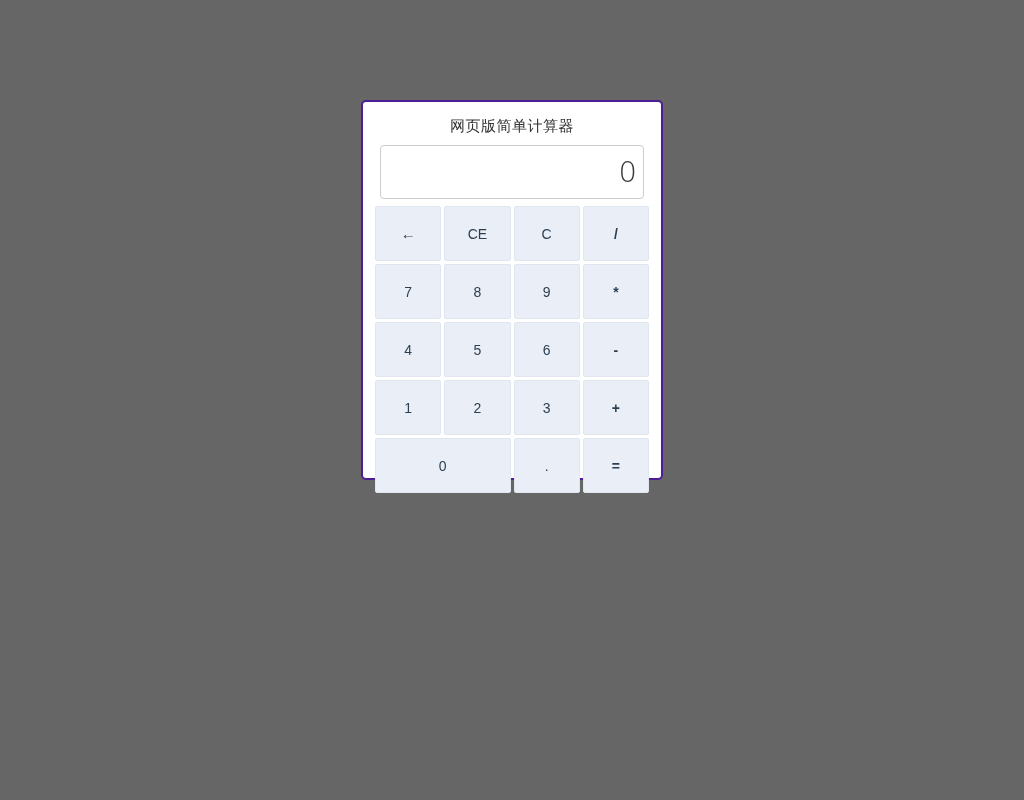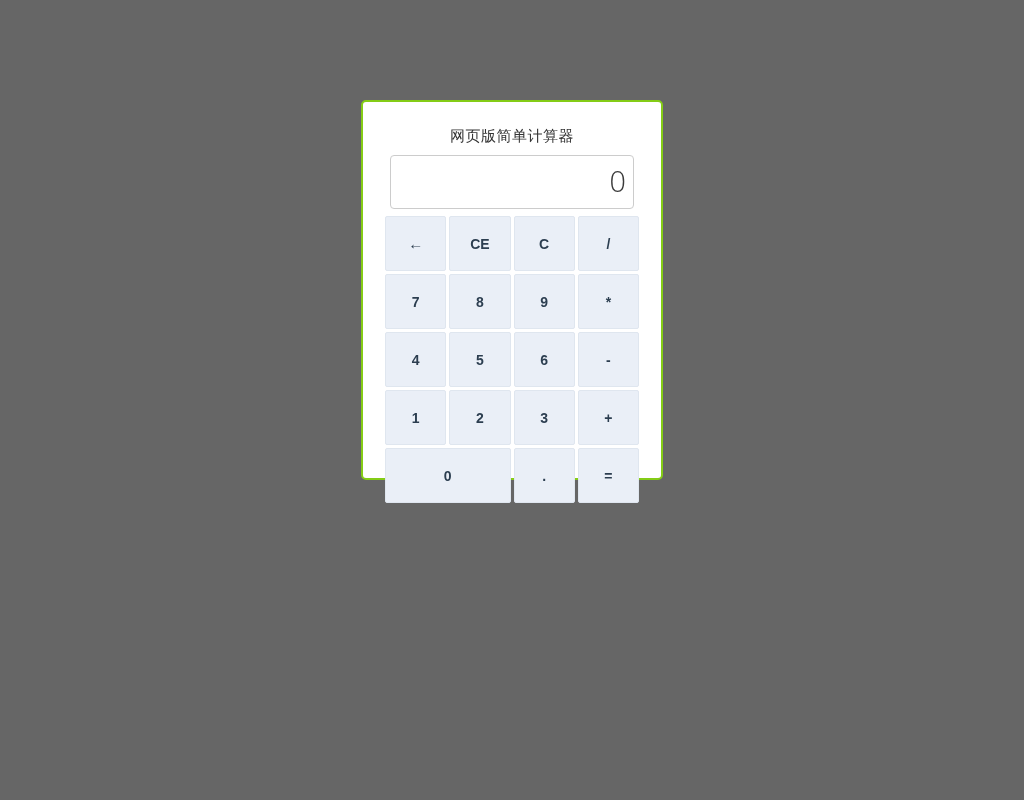--- a/index.html
+++ b/index.html
@@ -15,23 +15,23 @@
   }
 
   #calculator-panel {
     position: absolute;
     left: 361px;
     top: 100px;
     width: 302px;
     height: 380px;
     box-sizing: border-box;
     background: #ffffff;
-    border: 2px solid #84cc16;
+    border: 2px solid #4c1d95;
     border-radius: 5px;
-    padding: 18px;
+    padding: 8px;
   }
 
   #calc-title {
     text-align: center;
     font-size: 15px;
     color: #333333;
     font-family: "DejaVu Sans", "Liberation Sans", sans-serif;
     line-height: 1;
     margin: 9px 0 0 0;
     padding: 0;
@@ -69,21 +69,21 @@
   }
 
   .calc-key {
     box-sizing: border-box;
     background: #eaeff7;
     border: 1px solid #dfe6ef;
     border-radius: 2px;
     color: #2c3e50;
     font-family: "Liberation Sans", sans-serif;
     font-size: 14px;
-    font-weight: bold;
+    font-weight: normal;
     display: flex;
     align-items: center;
     justify-content: center;
     cursor: pointer;
     padding: 0;
     user-select: none;
     line-height: 1;
   }
   .calc-key.wide {
     grid-column: span 2;

